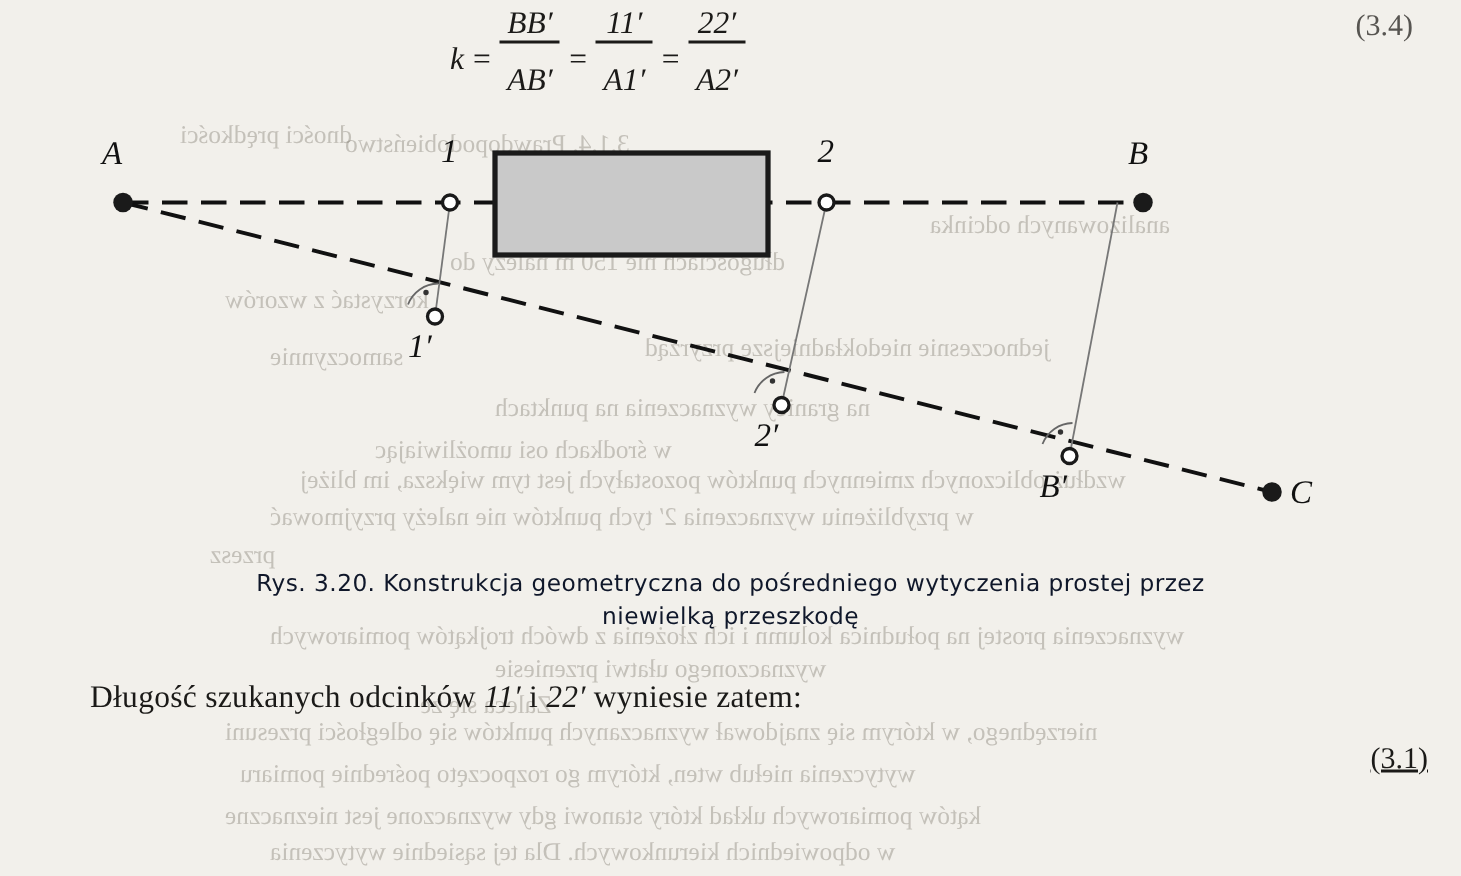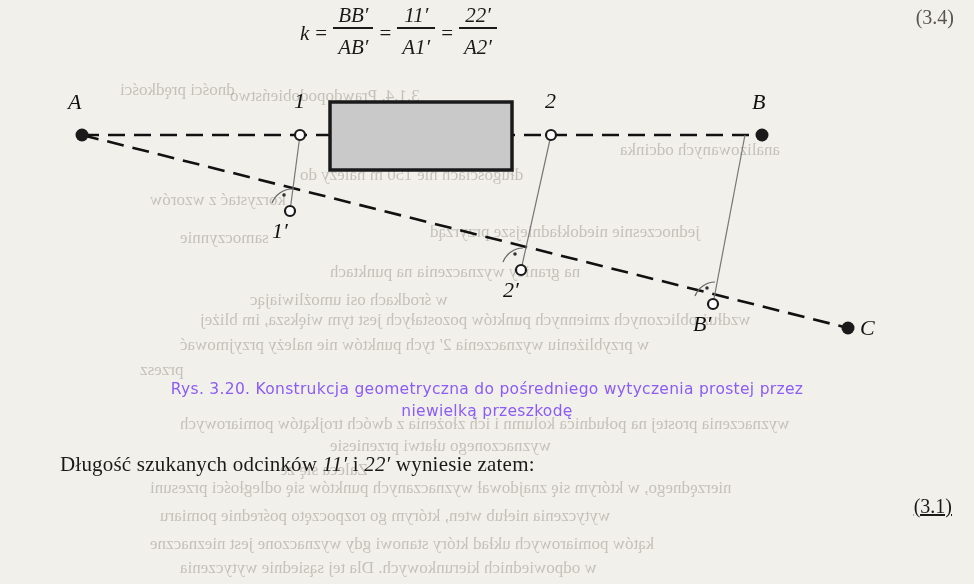--- a/index.html
+++ b/index.html
@@ -44,21 +44,21 @@
     gap: 6px;
   }
   .frac {
     display: inline-flex;
     flex-direction: column;
     align-items: center;
     line-height: 1.05;
     vertical-align: middle;
   }
   .frac .num { padding: 0 5px; }
-  .frac .den { padding: 6px 5px; }
+  .frac .den { padding: 12px 5px; }
   .frac .bar {
     width: 100%;
     height: 1.5px;
     background: #1b1a18;
     margin: 1px 0;
   }
   .ital { font-style: italic; }
 
   
   .figure {
@@ -80,21 +80,21 @@
 
   
   .caption {
     position: absolute;
     left: 0;
     top: 378px;
     width: 974px;
     text-align: center;
     font-family: "DejaVu Sans", sans-serif;
     font-size: 15.5px;
-    color: #8b5cf6;
+    color: #0f172a;
     line-height: 1.45;
     letter-spacing: 0.3px;
   }
 
   
   .para {
     position: absolute;
     left: 60px;
     top: 452px;
     font-size: 21px;
@@ -115,21 +115,21 @@
 
   .eqnum {
     position: absolute;
     right: 22px;
     top: 495px;
     font-size: 20px;
     text-decoration: underline;
   }
   .eqnum-top {
     position: absolute;
-    right: 20px;
+    right: 32px;
     top: 6px;
     font-size: 20px;
     color: rgba(60,58,54,0.85);
   }
 </style>
 </head>
 <body>
 
 <div class="page">
 

